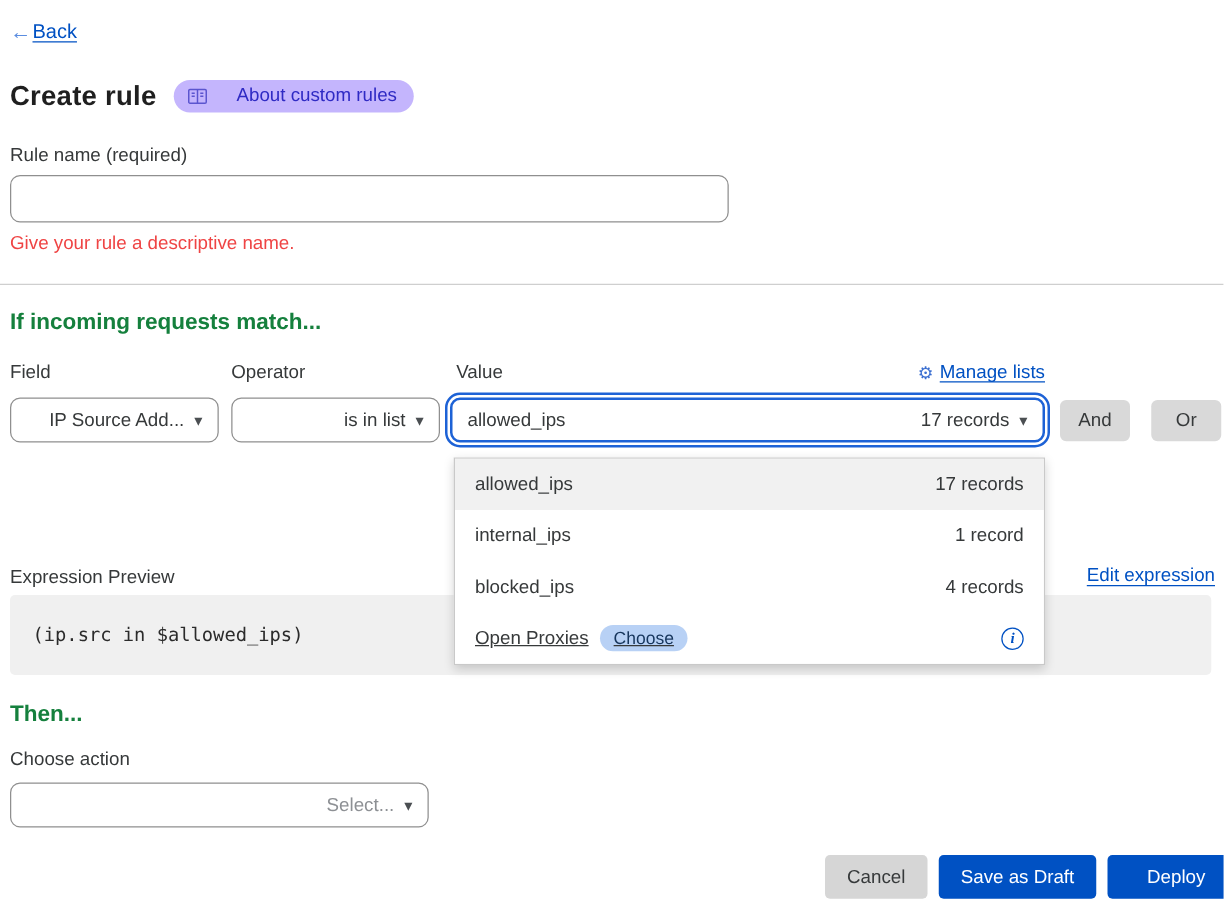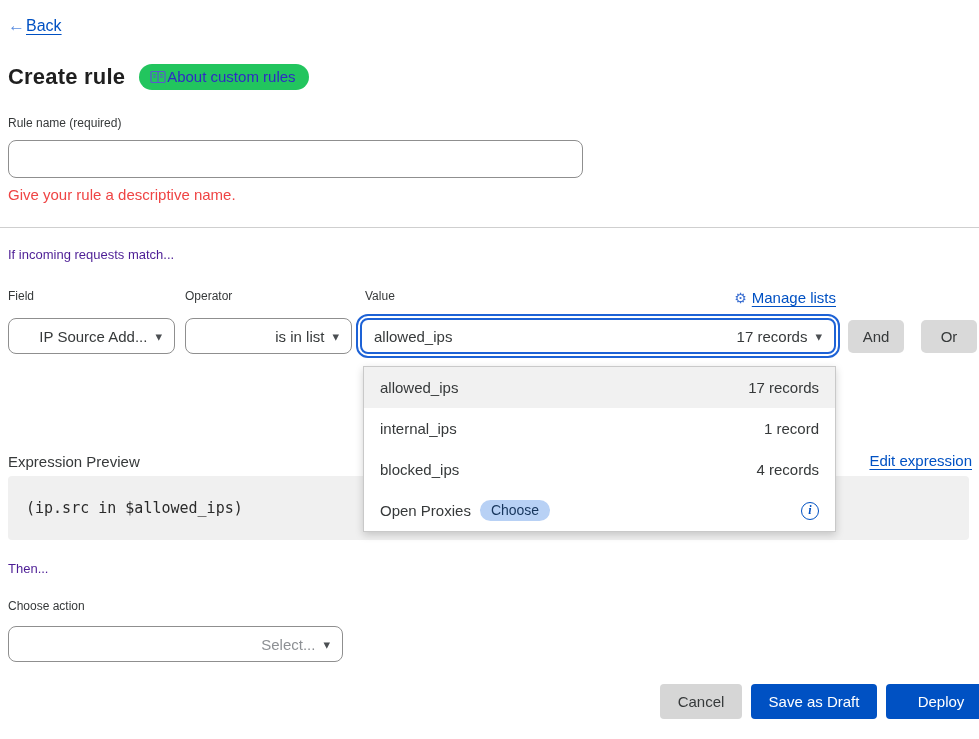--- a/index.html
+++ b/index.html
@@ -26,40 +26,40 @@
     cursor: pointer;
     display: flex; align-items: center; gap: 1px;
   }
   .back .arrow { color: #5b8de0; text-decoration: none; font-size: 17px; }
   .back .back-text { text-decoration: underline; text-underline-offset: 3px; }
 
   
   .title-row { left: 8px; top: 64px; display: flex; align-items: center; gap: 14px; }
   .page-title { font-size: 22px; font-weight: bold; color: #1f1f1f; letter-spacing: .2px; }
   .about-badge {
-    display: inline-flex; align-items: center; gap: 1px;
-    background: #22c55e; color: #2f2ac4;
+    display: inline-flex; align-items: center; gap: 23px;
+    background: #c4b5fd; color: #2f2ac4;
     border-radius: 14px; padding: 4px 13px 5px 11px;
     font-size: 15px; cursor: pointer;
   }
   .about-badge svg { display: block; }
 
   
-  .field-label { color: #36393a; font-size: 12px; }
+  .field-label { color: #36393a; font-size: 15px; }
   .rule-input {
     left: 8px; top: 140px; width: 575px; height: 38px;
     border: 1px solid #8f8f8f; border-radius: 8px;
     font-family: "Liberation Sans", sans-serif; font-size: 15px;
     padding: 0 12px; color: #36393a; outline: none; background: #fff;
   }
   .helper { left: 8px; top: 186px; color: #ef4444; }
 
   .divider { left: 0; right: 0; top: 227px; height: 1px; background: #cfcfcf; }
 
-  .section-title { font-size: 13px; font-weight: normal; color: #4c1d95; }
+  .section-title { font-size: 18px; font-weight: bold; color: #15803d; }
 
   
   .select {
     display: flex; align-items: center; justify-content: flex-end;
     border: 1px solid #8f8f8f; border-radius: 8px;
     background: #fff; padding: 0 12px; cursor: pointer; height: 36px;
   }
   .caret { color: #4b4f52; font-size: 13px; margin-left: 8px; }
   .value-select {
     left: 360px; top: 318px; width: 476px; height: 36px;
@@ -208,21 +208,21 @@
     </div>
     <div class="dd-row">
       <span class="dd-name">internal_ips</span>
       <span class="dd-count">1 record</span>
     </div>
     <div class="dd-row">
       <span class="dd-name">blocked_ips</span>
       <span class="dd-count">4 records</span>
     </div>
     <div class="dd-row">
-      <span style="display:flex; align-items:center;">
+      <span style="display:flex; align-items:center;text-decoration:underline;">
         <span class="dd-name">Open Proxies</span>
         <span class="managed-badge">Choose</span>
       </span>
       <span class="info-icon">i</span>
     </div>
   </div>
 
   <div class="abs expr-label">Expression Preview</div>
   <div class="abs edit-link">Edit expression</div>
   <div class="abs expr-box">

